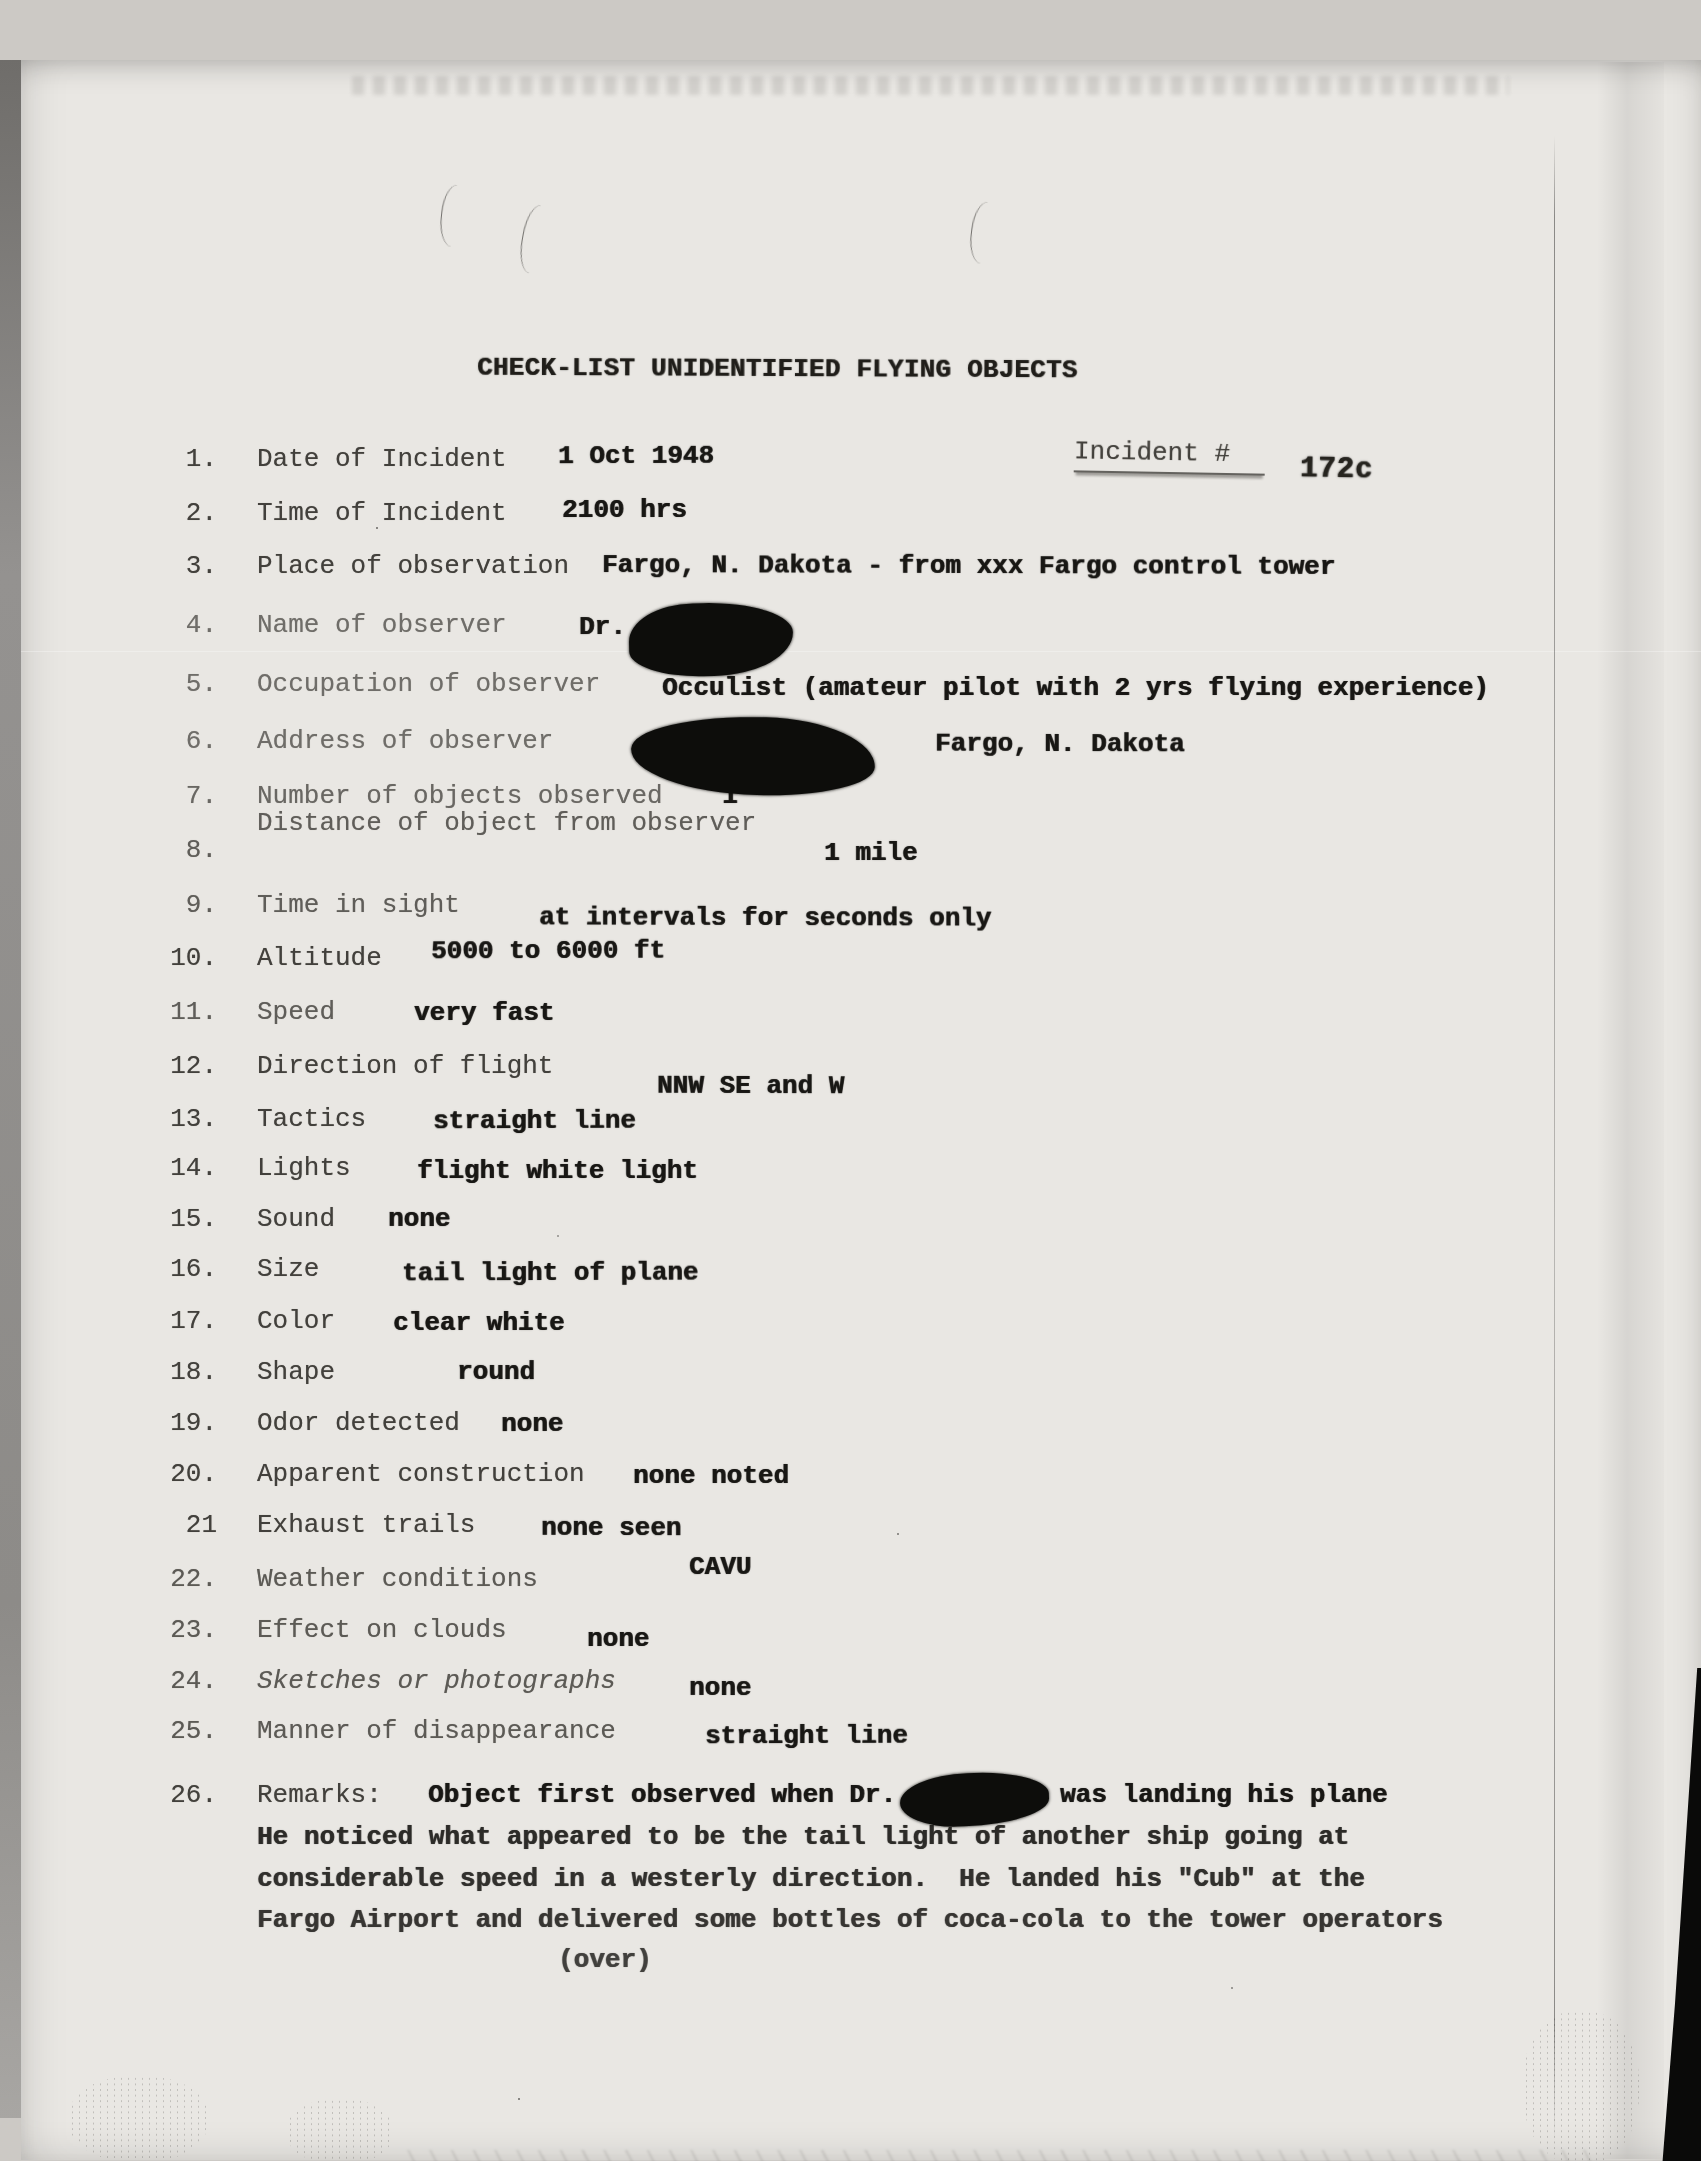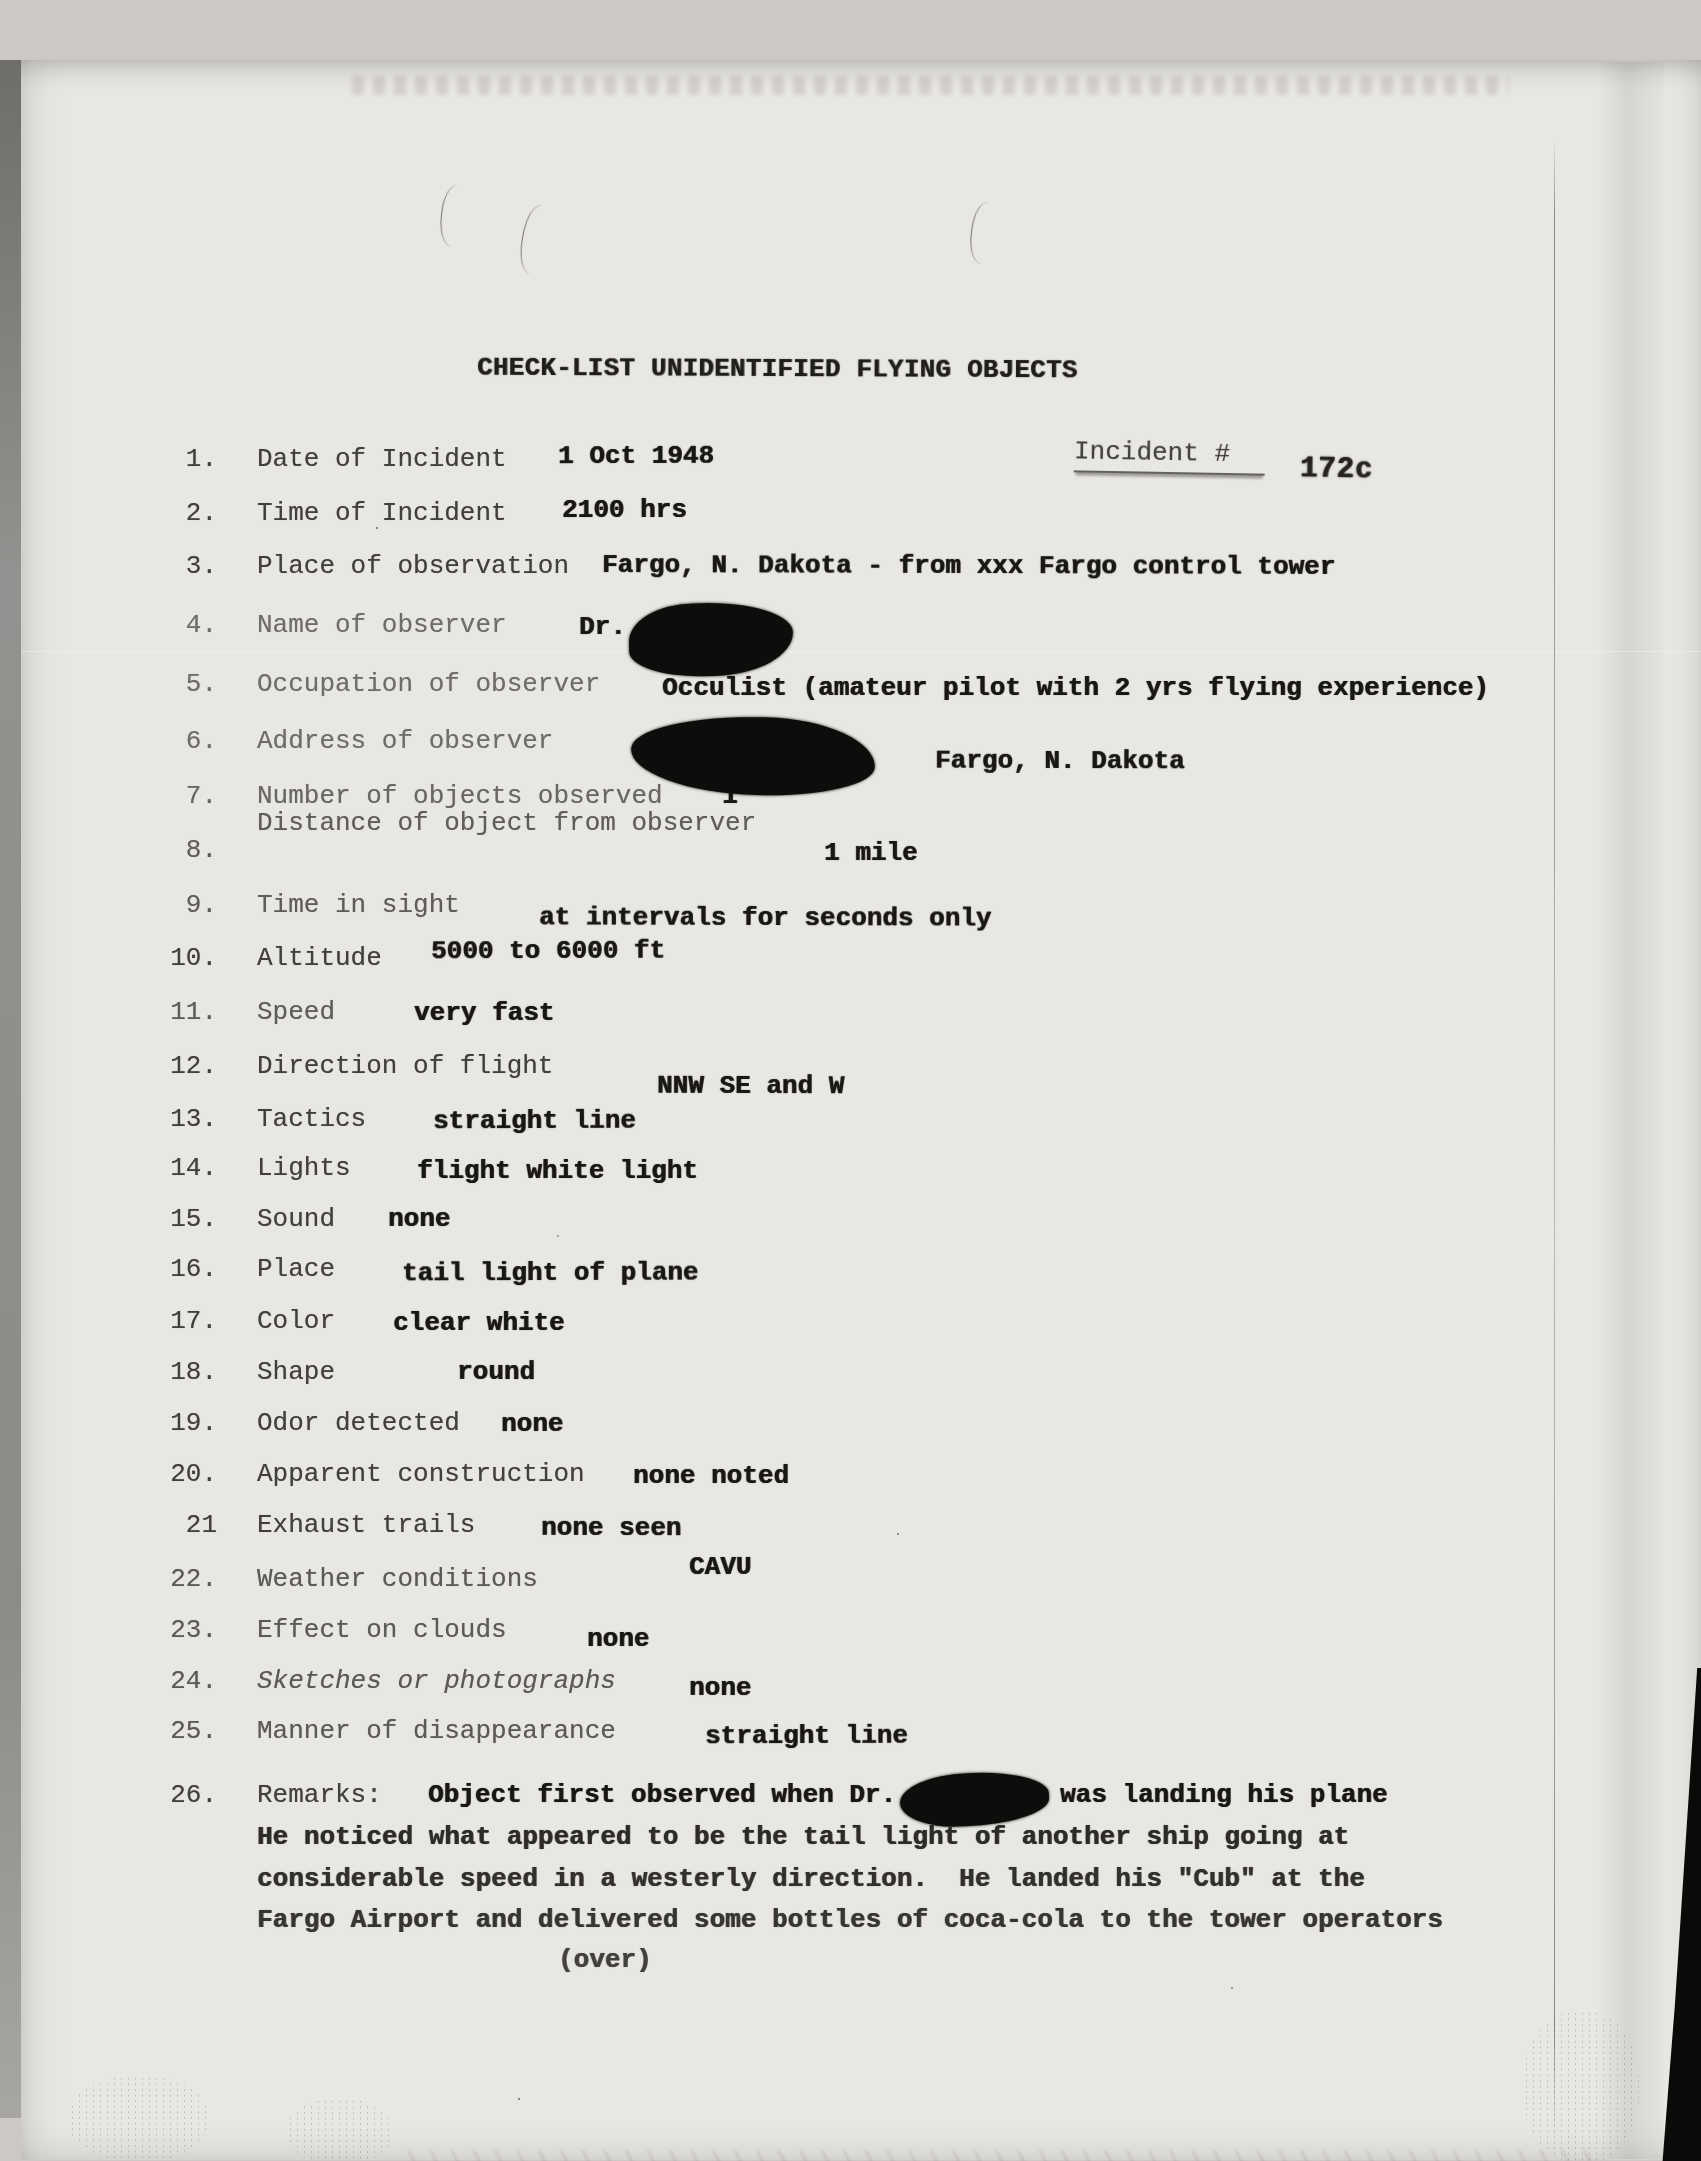--- a/index.html
+++ b/index.html
@@ -120,21 +120,21 @@
         <span class="t v" style="left: 579px; top: 564px; transform: rotate(-0.15deg);">Dr.</span>
       </div>
       <div>
         <span class="t l num" style="left: 157px; top: 621px; opacity: 0.62;">5.</span>
         <span class="t l" style="left: 257px; top: 621px; opacity: 0.62;">Occupation of observer</span>
         <span class="t v" style="left: 662px; top: 625px; transform: rotate(0deg);">Occulist (amateur pilot with 2 yrs flying experience)</span>
       </div>
       <div>
         <span class="t l num" style="left: 157px; top: 678px; opacity: 0.62;">6.</span>
         <span class="t l" style="left: 257px; top: 678px; opacity: 0.62;">Address of observer</span>
-        <span class="t v" style="left: 935px; top: 698px; transform: rotate(0.15deg);">Fargo, N. Dakota</span>
+        <span class="t v" style="left: 935px; top: 681px; transform: rotate(0.15deg);">Fargo, N. Dakota</span>
       </div>
       <div>
         <span class="t l num" style="left: 157px; top: 733px; opacity: 0.65;">7.</span>
         <span class="t l" style="left: 257px; top: 733px; opacity: 0.65;">Number of objects observed</span>
         <span class="t v" style="left: 722px; top: 733px; transform: rotate(-0.15deg);">1</span>
       </div>
       <div>
         <span class="t l num" style="left: 157px; top: 787px; opacity: 0.7;">8.</span>
         <span class="t l" style="left: 257px; top: 760px; opacity: 0.7;">Distance of object from observer</span>
         <span class="t v" style="left: 824px; top: 790px; transform: rotate(0deg);">1 mile</span>
@@ -169,21 +169,21 @@
         <span class="t l" style="left: 257px; top: 1105px; text-align: center;">Lights</span>
         <span class="t v" style="left: 417px; top: 1108px; transform: rotate(0deg);">flight white light</span>
       </div>
       <div>
         <span class="t l num" style="left: 157px; top: 1156px;">15.</span>
         <span class="t l" style="left: 257px; top: 1156px;">Sound</span>
         <span class="t v" style="left: 388px; top: 1156px; transform: rotate(0.15deg);">none</span>
       </div>
       <div>
         <span class="t l num" style="left: 157px; top: 1206px;">16.</span>
-        <span class="t l" style="left: 257px; top: 1206px;">Place</span>
+        <span class="t l" style="left: 257px; top: 1206px;">Size</span>
         <span class="t v" style="left: 402px; top: 1210px; transform: rotate(-0.15deg);">tail light of plane</span>
       </div>
       <div>
         <span class="t l num" style="left: 157px; top: 1258px;">17.</span>
         <span class="t l" style="left: 257px; top: 1258px;">Color</span>
         <span class="t v" style="left: 393px; top: 1260px; transform: rotate(0deg);">clear white</span>
       </div>
       <div>
         <span class="t l num" style="left: 157px; top: 1309px;">18.</span>
         <span class="t l" style="left: 257px; top: 1309px;">Shape</span>

